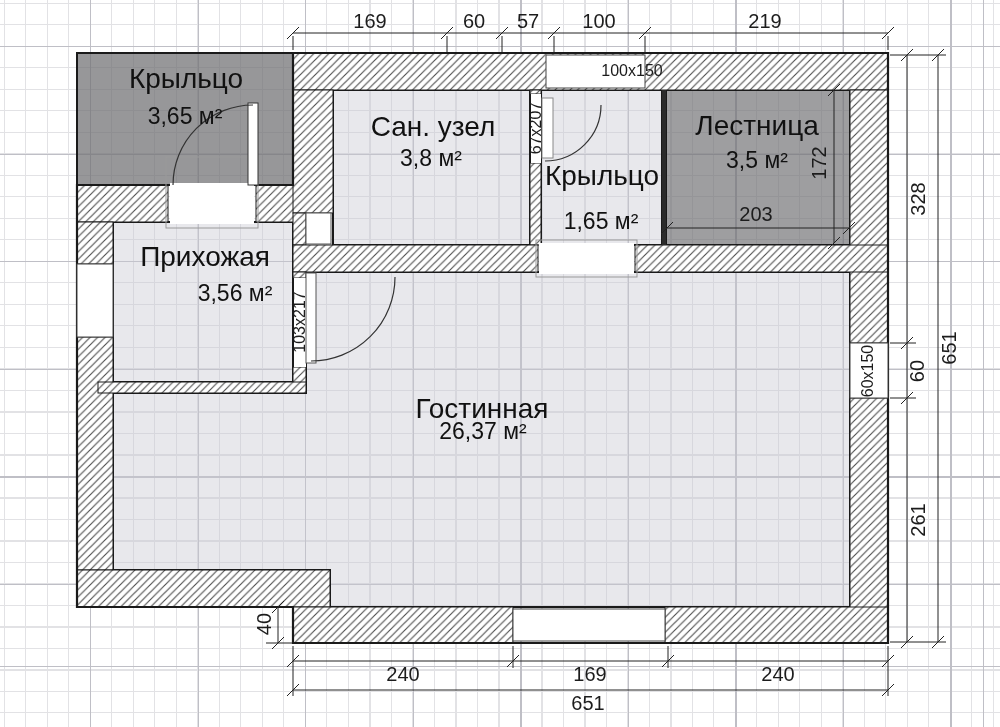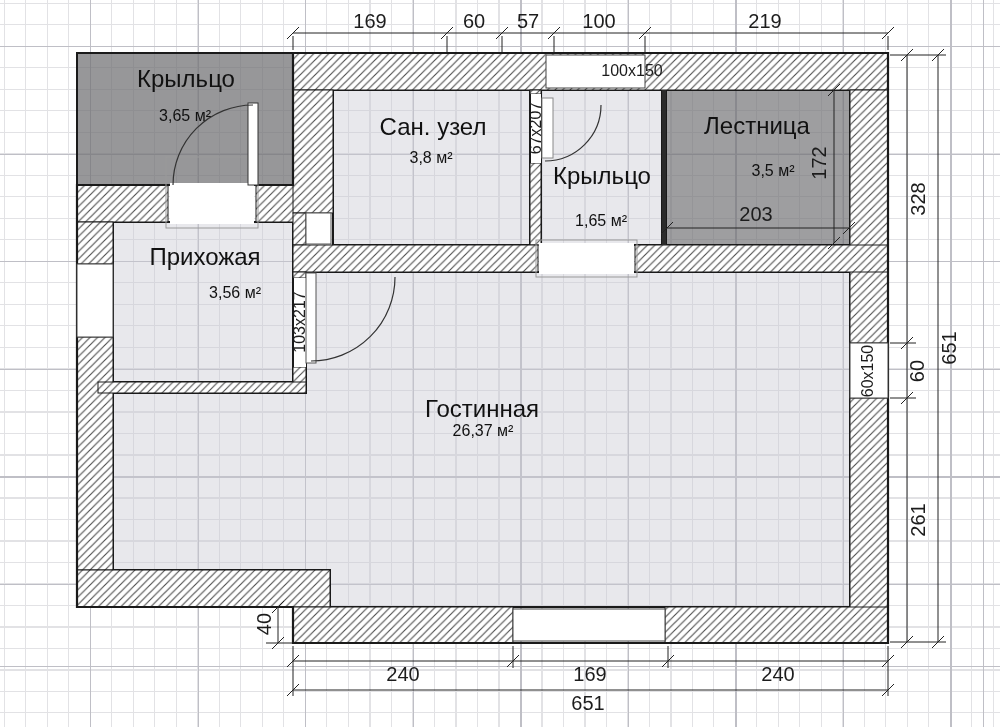--- a/index.html
+++ b/index.html
@@ -10,22 +10,22 @@
       repeating-linear-gradient(to right, #bfbfc6 0 1px, transparent 1px 107.5px),
       repeating-linear-gradient(to bottom, #bfbfc6 0 1px, transparent 1px 107.5px),
       repeating-linear-gradient(to right, #e2e2e5 0 1px, transparent 1px 21.5px),
       repeating-linear-gradient(to bottom, #e2e2e5 0 1px, transparent 1px 21.5px);
     background-position:-17px 0, 0 -61px, 4px 0, 0 3px;
     font-family:"Liberation Sans","DejaVu Sans",sans-serif;
     color:#151515;
   }
   svg.geom{position:absolute;left:0;top:0;}
   .lbl{position:absolute;transform:translate(-50%,-50%);white-space:nowrap;line-height:1;}
-  .room{font-size:24px;color:#111;text-align:right;}
-  .area{font-size:16px;color:#111;}
+  .room{font-size:28px;color:#111;text-align:right;}
+  .area{font-size:23px;color:#111;}
   .dim{font-size:20px;color:#1c1c1c;}
   .opn{font-size:16px;color:#1c1c1c;}
   .v{transform:translate(-50%,-50%) rotate(-90deg);}
 </style>
 </head>
 <body>
 
 <div class="canvas">
 
   <svg class="geom" width="1000" height="727" viewBox="0 0 1000 727">
@@ -153,21 +153,21 @@
     </g>
   </svg>
 
   <div class="lbl room" style="left:186px;top:79px;">Крыльцо</div>
   <div class="lbl area" style="left:185px;top:116px;">3,65 м²</div>
   <div class="lbl room" style="left:433px;top:127px;">Сан. узел</div>
   <div class="lbl area" style="left:431px;top:158px;">3,8 м²</div>
   <div class="lbl room" style="left:602px;top:176px;">Крыльцо</div>
   <div class="lbl area" style="left:601px;top:221px;">1,65 м²</div>
   <div class="lbl room" style="left:757px;top:126px;">Лестница</div>
-  <div class="lbl area" style="left:757px;top:171px;margin-left:16px;">3,5 м²</div>
+  <div class="lbl area" style="left:757px;top:160px;">3,5 м²</div>
   <div class="lbl room" style="left:205px;top:257px;">Прихожая</div>
   <div class="lbl area" style="left:203px;top:293px;margin-left:32px;">3,56 м²</div>
   <div class="lbl room" style="left:482px;top:409px;">Гостинная</div>
   <div class="lbl area" style="left:483px;top:431px;">26,37 м²</div>
 
   <div class="lbl opn" style="left:595px;top:71px;margin-left:37px;">100x150</div>
   <div class="lbl opn v" style="left:536px;top:128px;">67x207</div>
   <div class="lbl opn v" style="left:300px;top:322px;">103x217</div>
   <div class="lbl opn v" style="left:868px;top:371px;">60x150</div>
 

